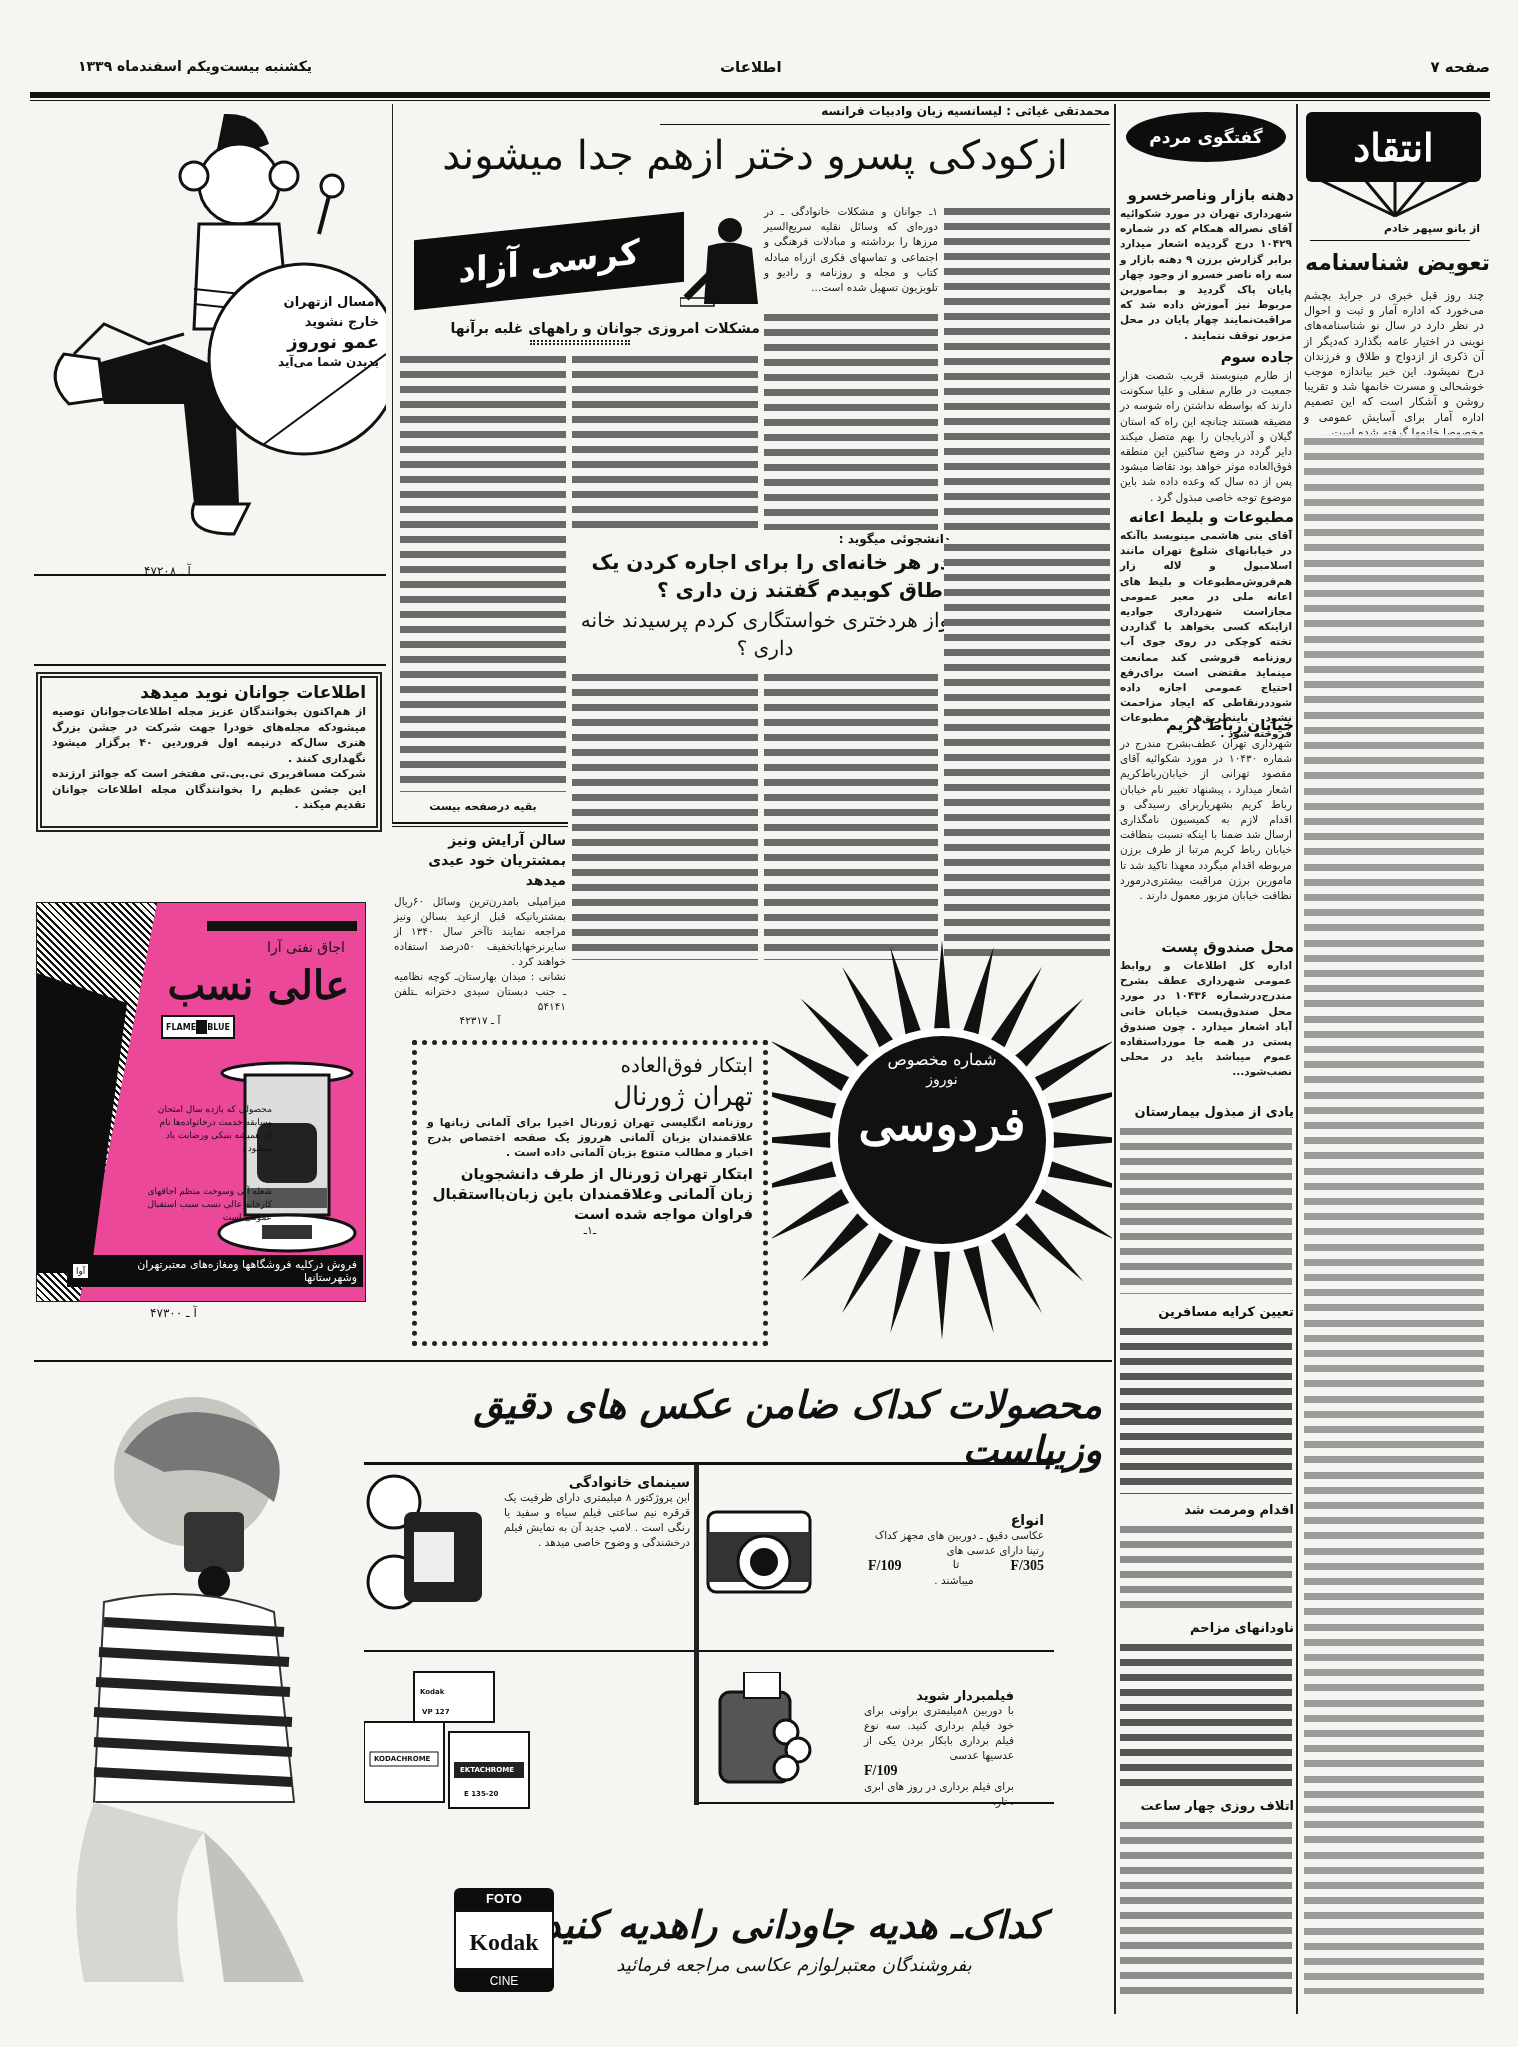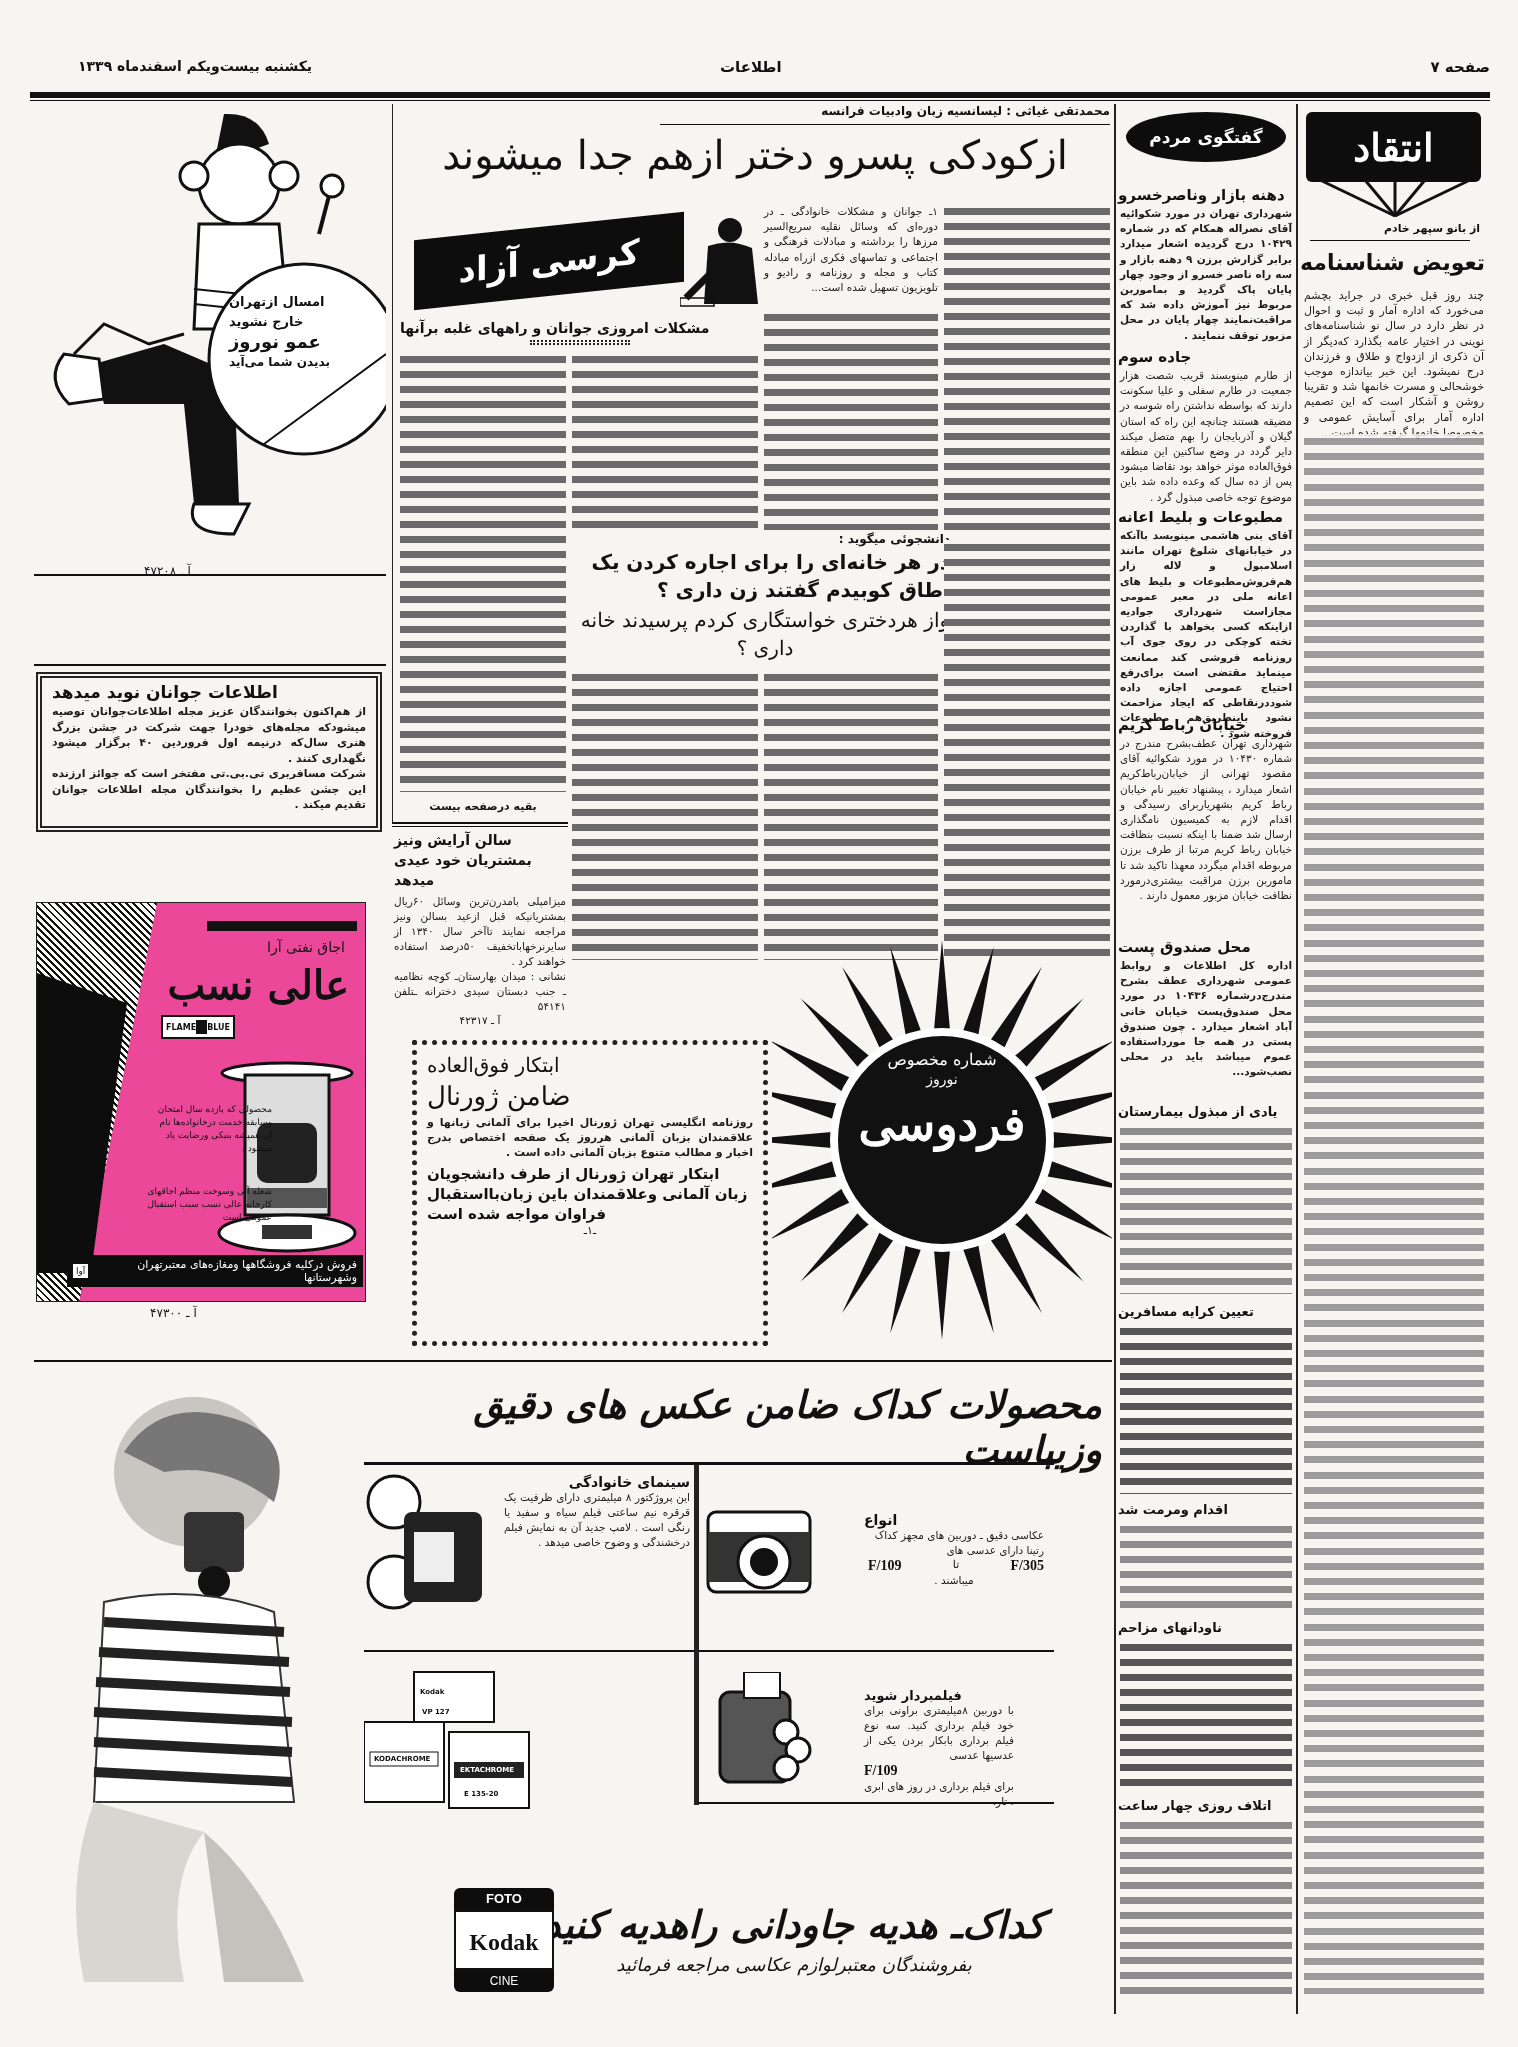--- a/index.html
+++ b/index.html
@@ -4,21 +4,21 @@
 <style>
   * { box-sizing: border-box; margin: 0; padding: 0; }
   html, body { width: 1518px; height: 2047px; background: #f4f3ef; overflow: hidden; }
   body { font-family: "DejaVu Sans", sans-serif; color: #111; position: relative; }
   .page { position: absolute; left: 0; top: 0; width: 1518px; height: 2047px; background: #f6f5f1; }
   .abs { position: absolute; }
   .rule { position: absolute; background: #111; }
   .vr { position: absolute; width: 2px; background: #222; }
   .txt { font-size: 11px; line-height: 15.2px; text-align: justify; color: #1a1a1a; }
   .filler { color: #555; font-size: 10.5px; line-height: 15px; text-align: justify; word-spacing: 1px; }
-  .h-bold { font-weight: bold; text-align: left; }
+  .h-bold { font-weight: bold; text-align: right; }
   .center { text-align: center; }
   .deco-border { position: absolute; border: 6px double #222; }
   .black { background: #0d0d0d; color: #fff; }
 </style>
 </head>
 <body>
 
 <div class="page">
 
   <div class="abs" style="left:30px; top:54px; width:1460px; height:32px;">
@@ -182,21 +182,21 @@
   <div class="rule" style="left:392px; top:826px; width:176px; height:1px;"></div>
   <div class="abs" style="left:394px; top:830px; width:172px; height:200px;">
     <div class="h-bold" style="font-size:14px; line-height:20px;">سالن آرایش ونیز بمشتریان خود عیدی میدهد</div>
     <div class="txt" style="font-size:10.5px; line-height:15px; margin-top:4px;">میزامپلی بامدرن‌ترین وسائل ۶۰ریال بمشتریانیکه قبل ازعید بسالن ونیز مراجعه نمایند تاآخر سال ۱۳۴۰ از سایرنرخهاباتخفیف ۵۰درصد استفاده خواهند کرد .</div>
     <div class="txt" style="font-size:10.5px; line-height:15px;">نشانی : میدان بهارستان‌ـ کوچه نظامیه ـ جنب دبستان سیدی دخترانه ـتلفن ۵۴۱۴۱</div>
     <div class="center" style="font-size:10.5px;">آ ـ ۴۲۳۱۷</div>
   </div>
 
   <div class="abs" style="left:412px; top:1040px; width:356px; height:306px; border:5px dotted #222; padding:8px 10px;">
     <div class="h-bold" style="font-size:20px; font-family:'DejaVu Serif', serif; font-weight:normal;">ابتکار فوق‌العاده</div>
-    <div class="h-bold" style="font-size:26px; font-family:'DejaVu Serif', serif; font-weight:normal; margin:4px 0;">ضامن ژورنال</div>
+    <div class="h-bold" style="font-size:26px; font-family:'DejaVu Serif', serif; font-weight:normal; margin:4px 0;">تهران ژورنال</div>
     <div class="txt" style="font-weight:bold; font-size:11px; line-height:15px;">روزنامه انگلیسی تهران ژورنال اخیرا برای آلمانی زبانها و علاقمندان بزبان آلمانی هرروز یک صفحه اختصاص بدرج اخبار و مطالب متنوع بزبان آلمانی داده است .</div>
     <div class="h-bold" style="font-size:15px; line-height:20px; margin-top:4px;">ابتکار تهران ژورنال از طرف دانشجویان زبان آلمانی وعلاقمندان باین زبان‌بااستقبال فراوان مواجه شده است</div>
     <div class="center" style="font-size:11px;">ـ۱ـ</div>
   </div>
 
   <div class="abs" style="left:772px; top:940px; width:340px; height:410px;">
     <svg class="abs" style="left:0; top:0;" width="340" height="410" viewBox="0 0 340 410">
       <g transform="translate(170,200)">
         <g fill="#111">
           <polygon points="-8,-110 8,-110 0,-200"></polygon>

